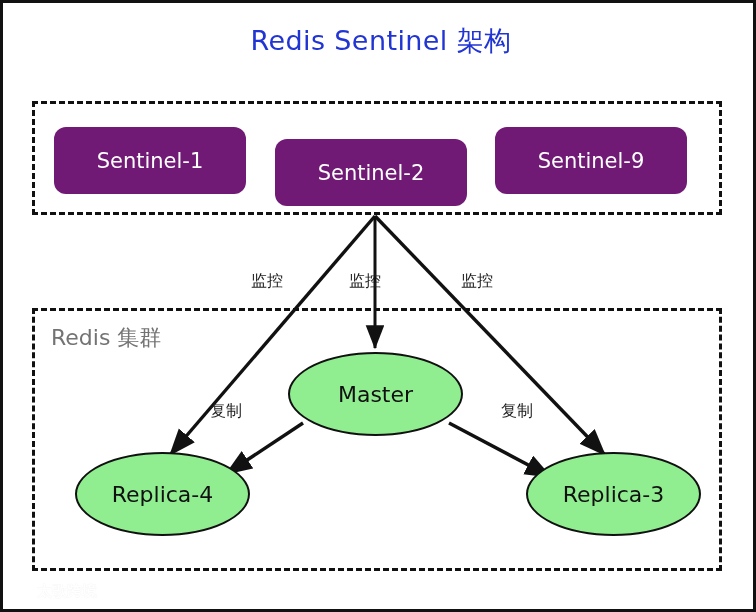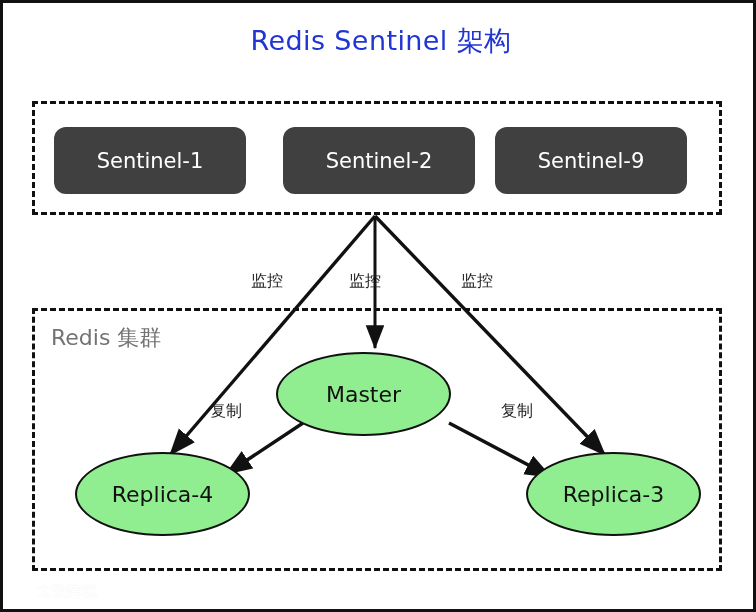--- a/index.html
+++ b/index.html
@@ -61,49 +61,49 @@
     color: #737373;
     white-space: nowrap;
   }
 
   
   .sentinel-node {
     position: absolute;
     top: 124px;
     width: 192px;
     height: 67px;
-    background: #404040;
+    background: #701a75;
     border-radius: 12px;
     color: #ffffff;
     font-size: 21px;
     display: flex;
     align-items: center;
     justify-content: center;
     box-sizing: border-box;
     white-space: nowrap;
   }
   #sentinel-node-1 { left: 51px; }
-  #sentinel-node-2 { left: 280px; }
+  #sentinel-node-2 { left: 272px; margin-top: 12px; }
   #sentinel-node-3 { left: 492px; }
 
   
   .redis-node {
     position: absolute;
     background: #90ee90;
     border: 2px solid #111111;
     border-radius: 50%;
     color: #111111;
     font-size: 22px;
     display: flex;
     align-items: center;
     justify-content: center;
     box-sizing: border-box;
     white-space: nowrap;
   }
-  #master-node  { left: 273px; top: 349px; width: 175px; height: 84px; }
+  #master-node  { left: 285px; top: 349px; width: 175px; height: 84px; }
   #replica1-node{ left: 72px;  top: 449px; width: 175px; height: 84px; }
   #replica2-node{ left: 523px; top: 449px; width: 175px; height: 84px; }
 
   
   .edge-label {
     position: absolute;
     font-size: 16px;
     color: #1c1c1c;
     white-space: nowrap;
   }

